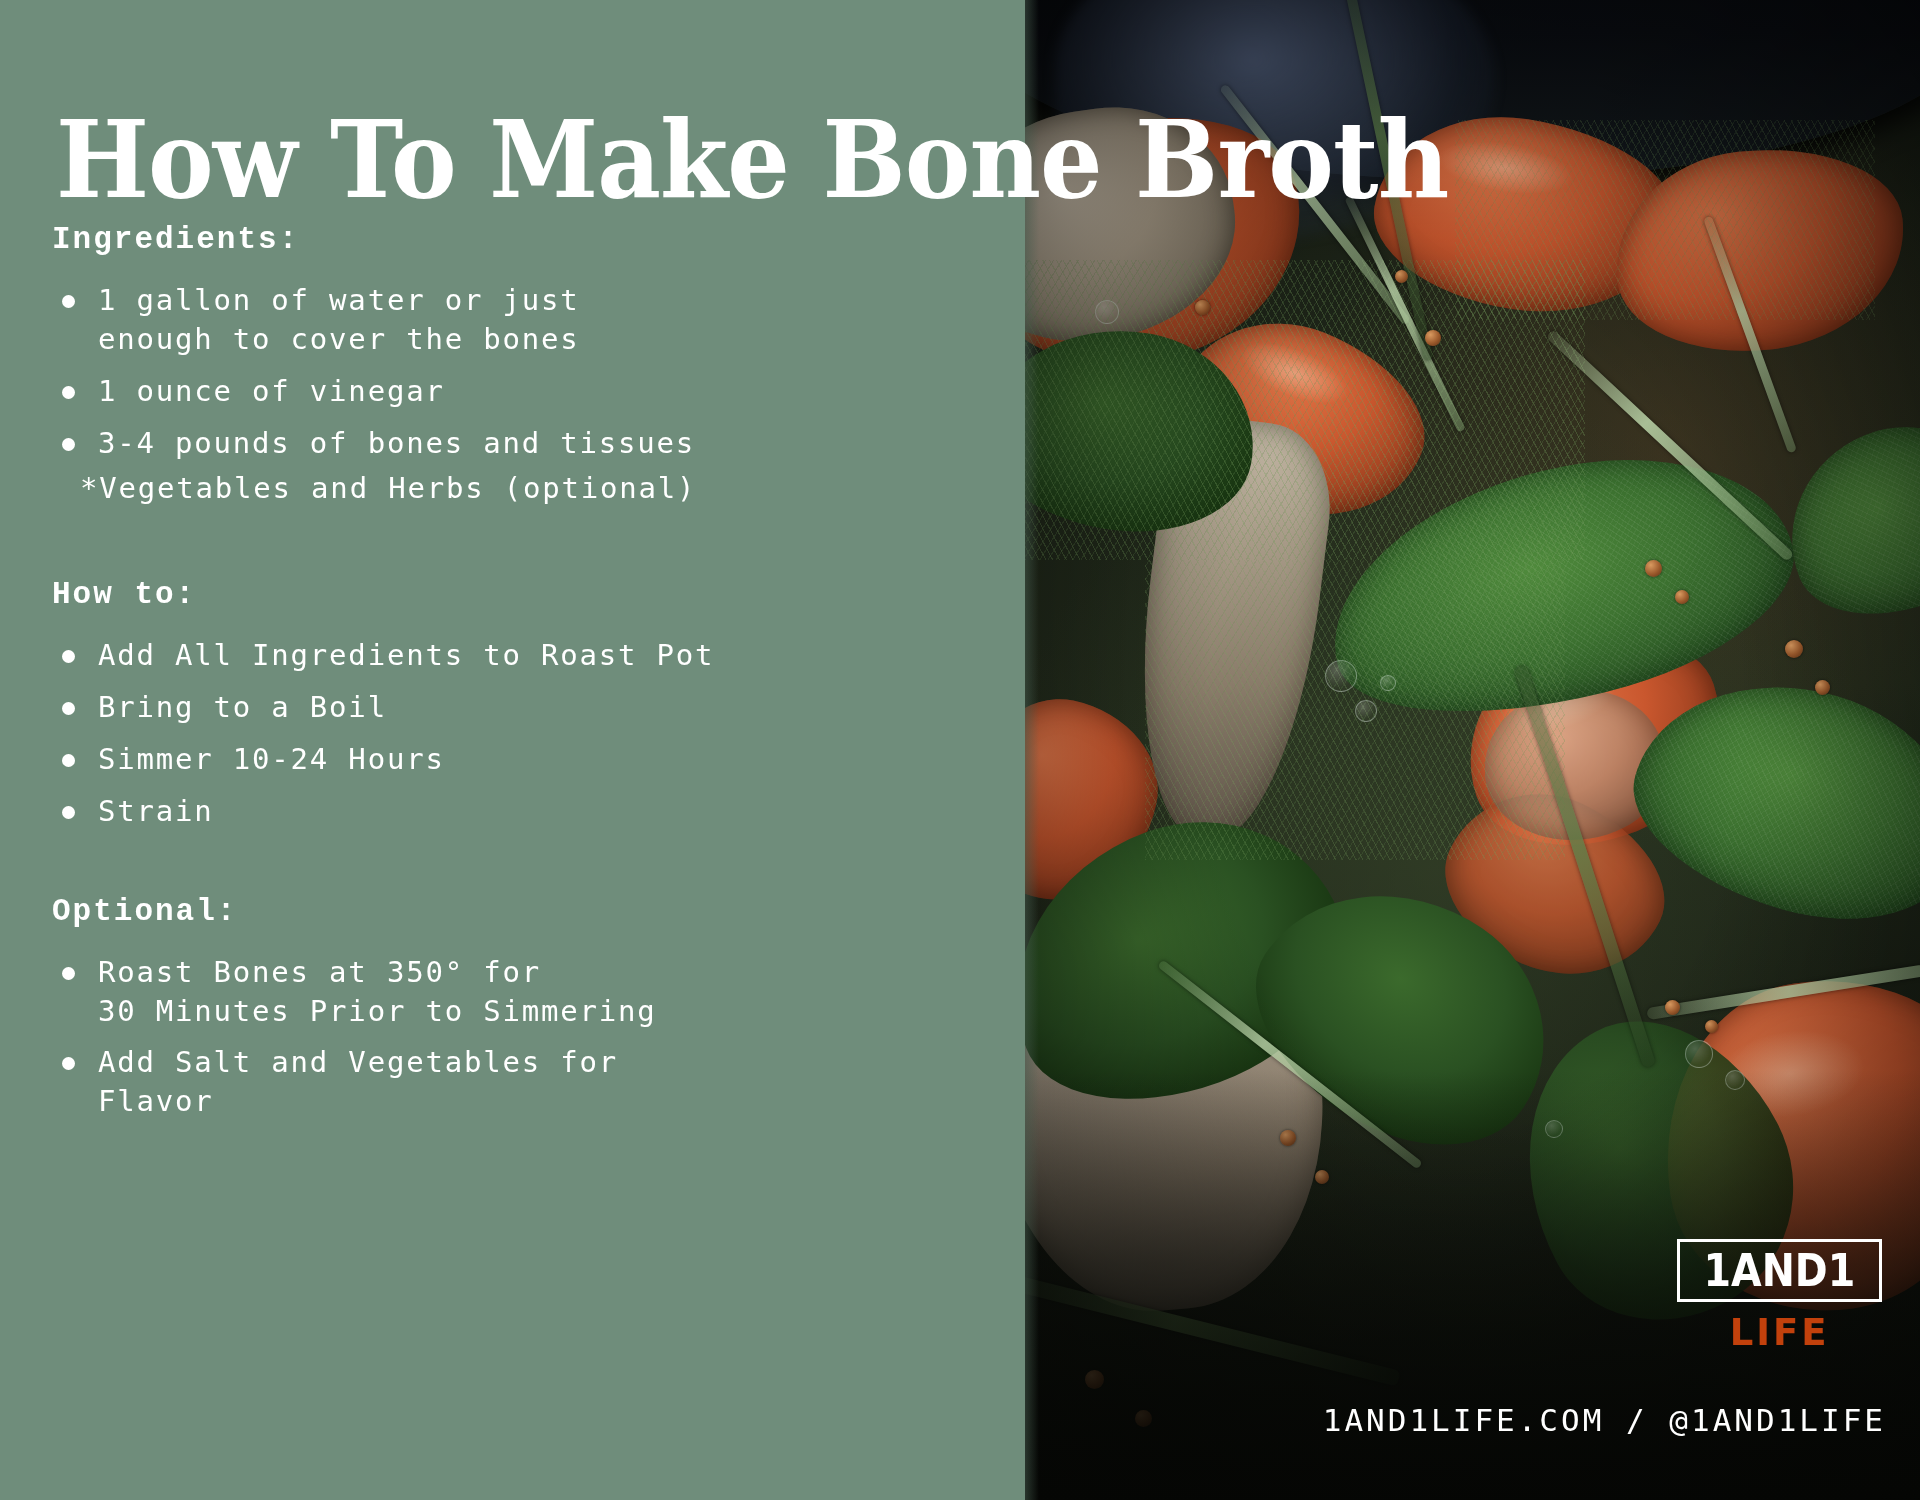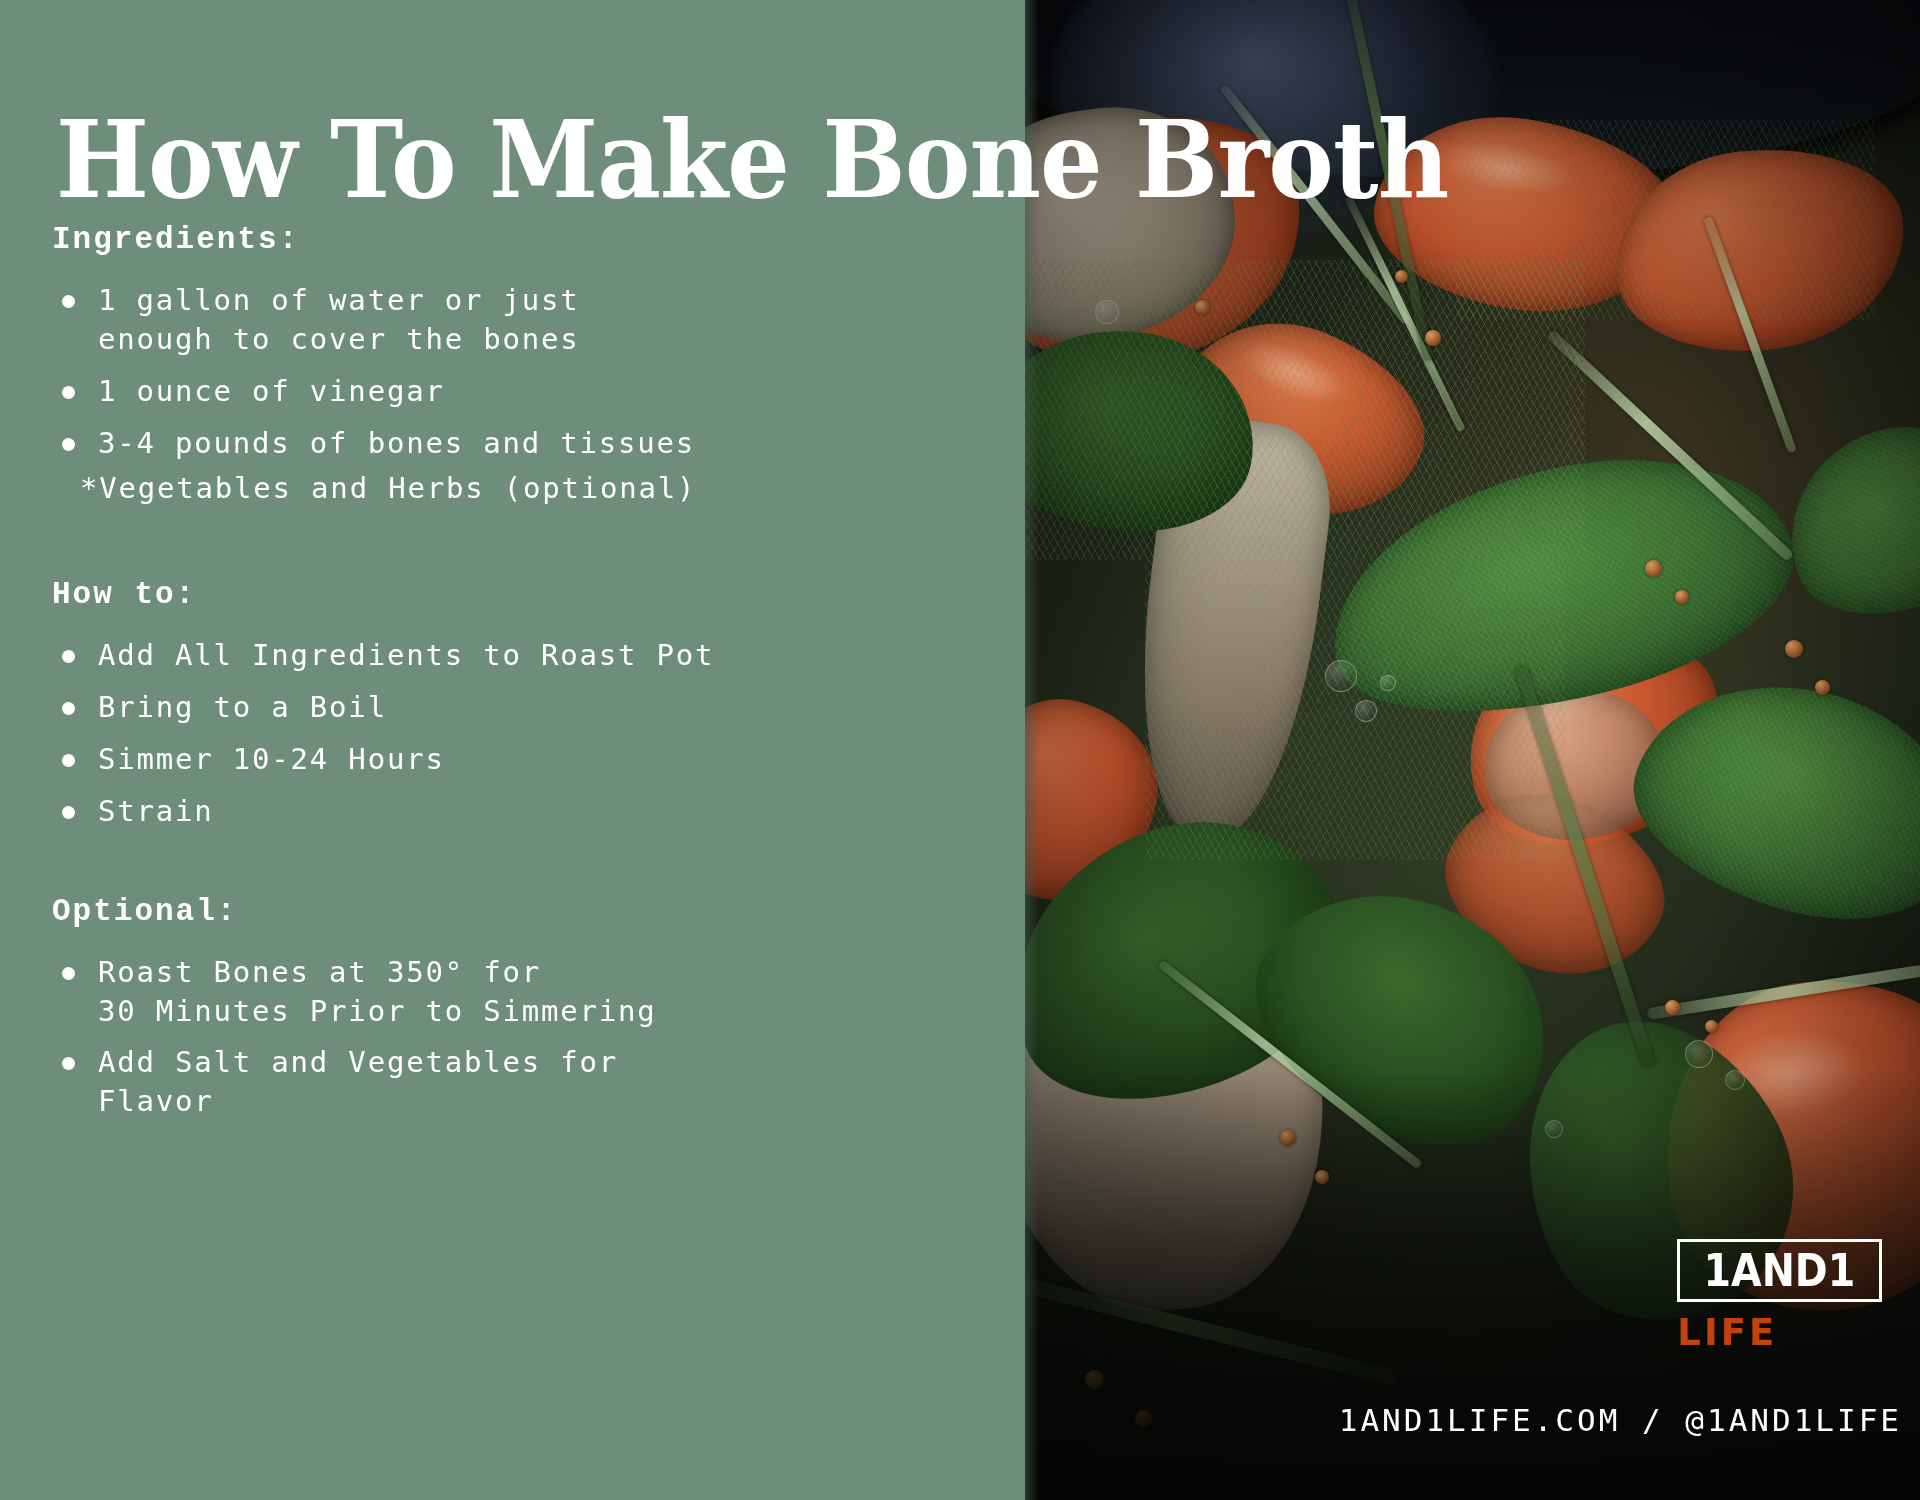--- a/index.html
+++ b/index.html
@@ -199,21 +199,21 @@
     background: #ffffff;
   }
   ul.bl li.nodot { padding-left: 28px; margin-top: -6px; }
 
   
   #logo {
     position: absolute;
     right: 38px;
     bottom: 146px;
     z-index: 6;
-    text-align: left;
+    text-align: center;
   }
   #logo .box {
     border: 3px solid #ffffff;
     padding: 7px 15px 6px 15px;
     display: inline-block;
   }
   #logo .box .word {
     color: #ffffff;
     font-family: "DejaVu Sans", "Liberation Sans", sans-serif;
     font-weight: bold;
@@ -227,21 +227,21 @@
   #logo .life {
     color: #c2410c;
     font-family: "DejaVu Sans", "Liberation Sans", sans-serif;
     font-weight: bold;
     font-size: 37px;
     letter-spacing: 3px;
     margin-top: 9px;
   }
   #weburl {
     position: absolute;
-    right: 18px;
+    right: 34px;
     bottom: 62px;
     z-index: 6;
     color: #ffffff;
     font-size: 31px;
     letter-spacing: 3px;
     white-space: nowrap;
   }
 </style>
 </head>
 <body>

